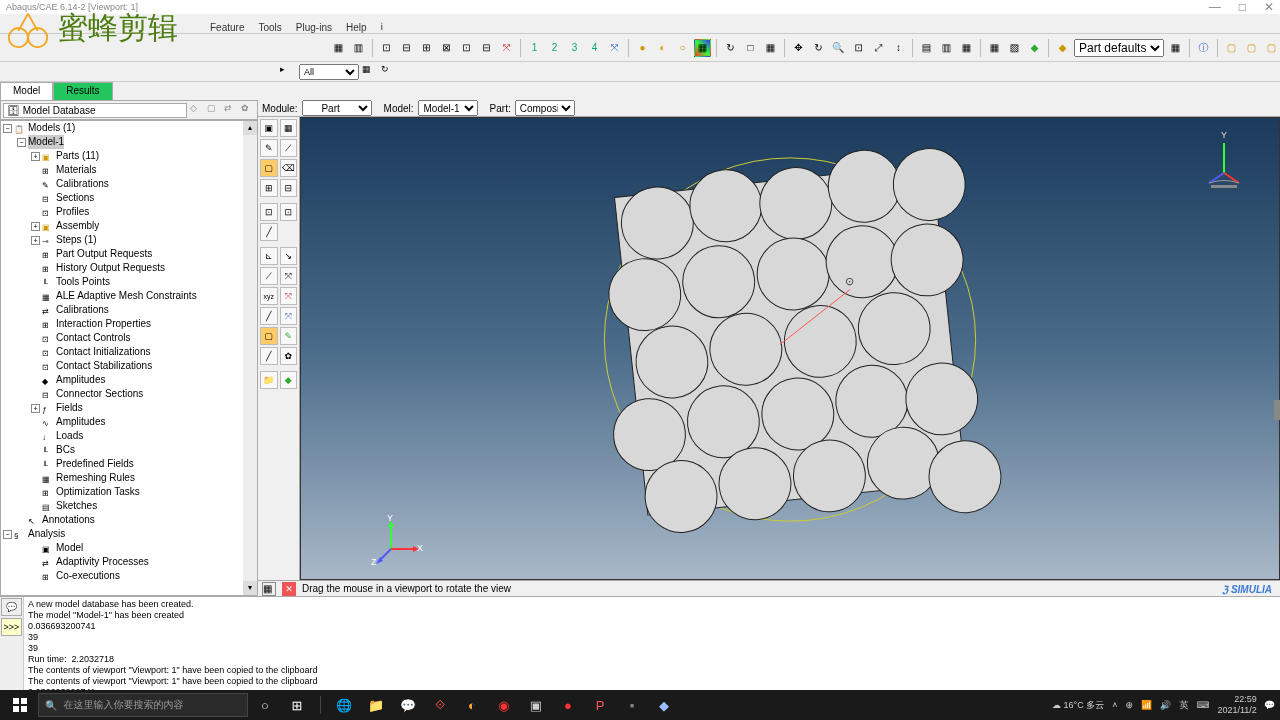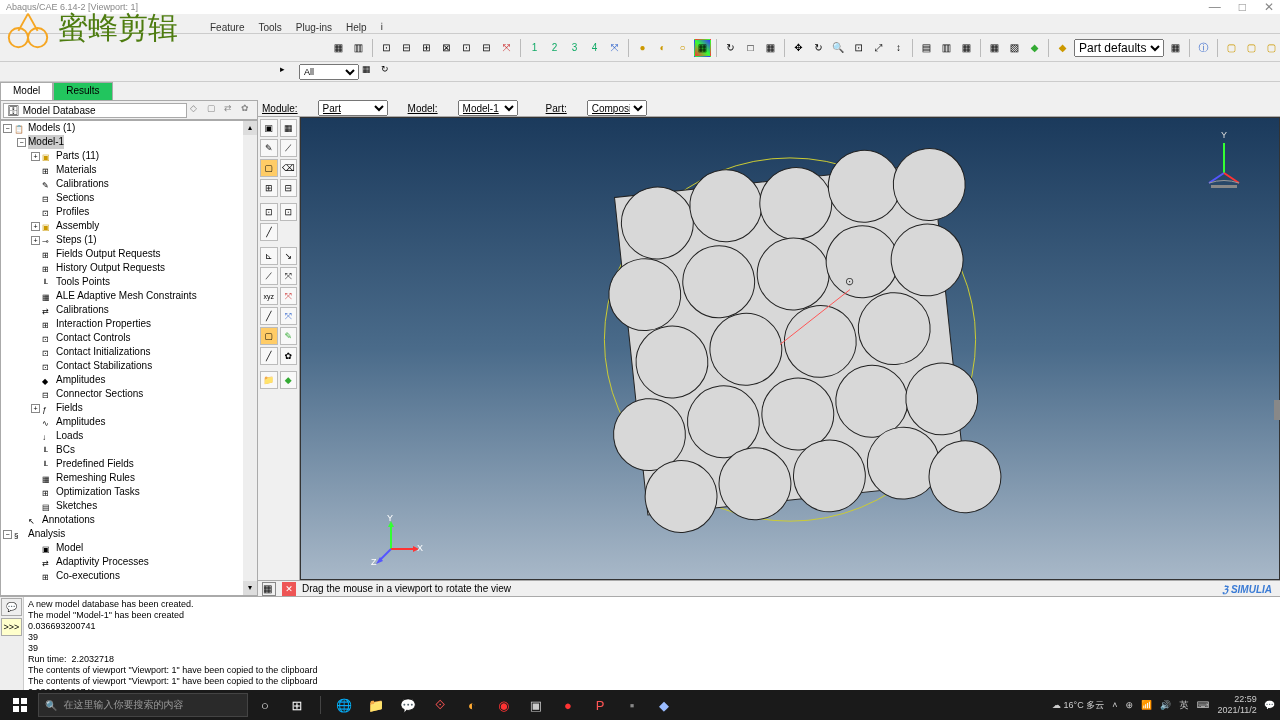--- a/index.html
+++ b/index.html
@@ -30,22 +30,22 @@
 .tree li { line-height: 14px; white-space: nowrap; display: flex; align-items: center; gap: 2px; }
 .tree .exp { width: 9px; height: 9px; border: 1px solid #888; display: inline-flex; align-items: center; justify-content: center; font-size: 7px; line-height: 1; cursor: pointer; }
 .tree .noexp { width: 9px; display: inline-block; }
 .tree .icn { width: 12px; height: 10px; display: inline-block; font-size: 8px; }
 .tree .label { cursor: default; }
 .tree .label.sel { background: #ccc; }
 .tree-scroll { position: absolute; right: 0; top: 0; bottom: 0; width: 14px; background: #eee; }
 .tree-scroll .up, .tree-scroll .dn { height: 14px; background: #ddd; font-size: 8px; text-align: center; line-height: 14px; }
 .tree-scroll .dn { position: absolute; bottom: 0; width: 100%; }
 .work { flex: 1; display: flex; flex-direction: column; }
-.context-bar { height: 20px; background: #f0f0f0; border-bottom: 1px solid #aaa; display: flex; align-items: center; font-size: 10px; gap: 20px; padding-left: 4px; text-decoration: underline; }
-.context-bar select { font-size: 10px; height: 16px; }
+.context-bar { height: 20px; background: #f0f0f0; border-bottom: 1px solid #aaa; display: flex; align-items: center; font-size: 10px; gap: 4px; padding-left: 4px; }
+.context-bar select { font-size: 10px; height: 16px; text-align: center; }
 .work-body { flex: 1; display: flex; }
 .toolbox { width: 42px; background: #f0f0f0; border-right: 1px solid #aaa; padding: 2px; display: flex; flex-direction: column; gap: 2px; }
 .toolbox .row { display: flex; gap: 2px; }
 .toolbox .tb { width: 18px; height: 18px; border: 1px solid #bbb; background: #f8f8f8; cursor: pointer; font-size: 9px; display: flex; align-items: center; justify-content: center; }
 .viewport { flex: 1; background: linear-gradient(to bottom, #1b3a5c 0%, #4a6b8a 50%, #a8b8c8 100%); position: relative; border: 1px solid #333; }
 .viewport svg { width: 100%; height: 100%; }
 .triad { position: absolute; bottom: 8px; left: 72px; }
 .compass { position: absolute; top: 10px; right: 30px; }
 .status-line { height: 18px; background: #f0f0f0; border-top: 1px solid #aaa; font-size: 10px; display: flex; align-items: center; padding: 0 4px; gap: 6px; }
 .status-line .x { width: 14px; height: 14px; background: #e55; color: #fff; text-align: center; line-height: 14px; font-size: 9px; }
@@ -212,21 +212,21 @@
               <span class="label">Assembly</span>
             </li>
           <li>
               <span class="exp">+</span>
               <span class="icn">⊸</span>
               <span class="label">Steps (1)</span>
             </li>
           <li>
               <span class="noexp"></span>
               <span class="icn">⊞</span>
-              <span class="label">Fields Output Requests</span>
+              <span class="label">Part Output Requests</span>
             </li>
           <li>
               <span class="noexp"></span>
               <span class="icn">⊞</span>
               <span class="label">History Output Requests</span>
             </li>
           <li>
               <span class="noexp"></span>
               <span class="icn">╙</span>
               <span class="label">Tools Points</span>
@@ -344,21 +344,21 @@
           <div class="up">▴</div>
           <div class="dn">▾</div>
         </div>
     </div>
   </div>
 
   <div class="work">
     <div class="context-bar">
       <span>Module:</span>
       <select style="width:70px"><option>Part</option></select>
-      <span style="">Model:</span>
+      <span style="margin-left:8px">Model:</span>
       <select style="width:60px"><option>Model-1</option></select>
       <span style="margin-left:8px">Part:</span>
       <select style="width:60px"><option>Composite</option></select>
     </div>
     <div class="work-body">
       <div class="toolbox">
         <div class="row">
             <div class="tb">▣</div>
             <div class="tb">▦</div>
           </div>

